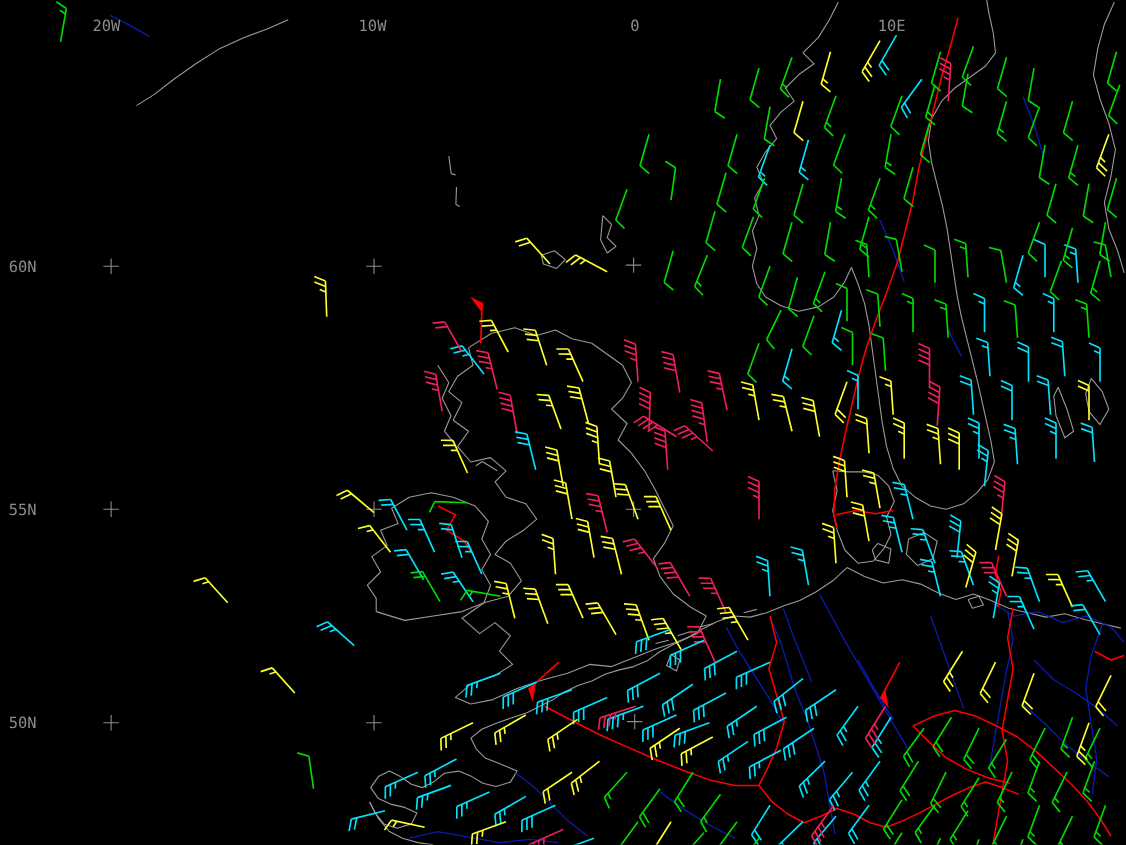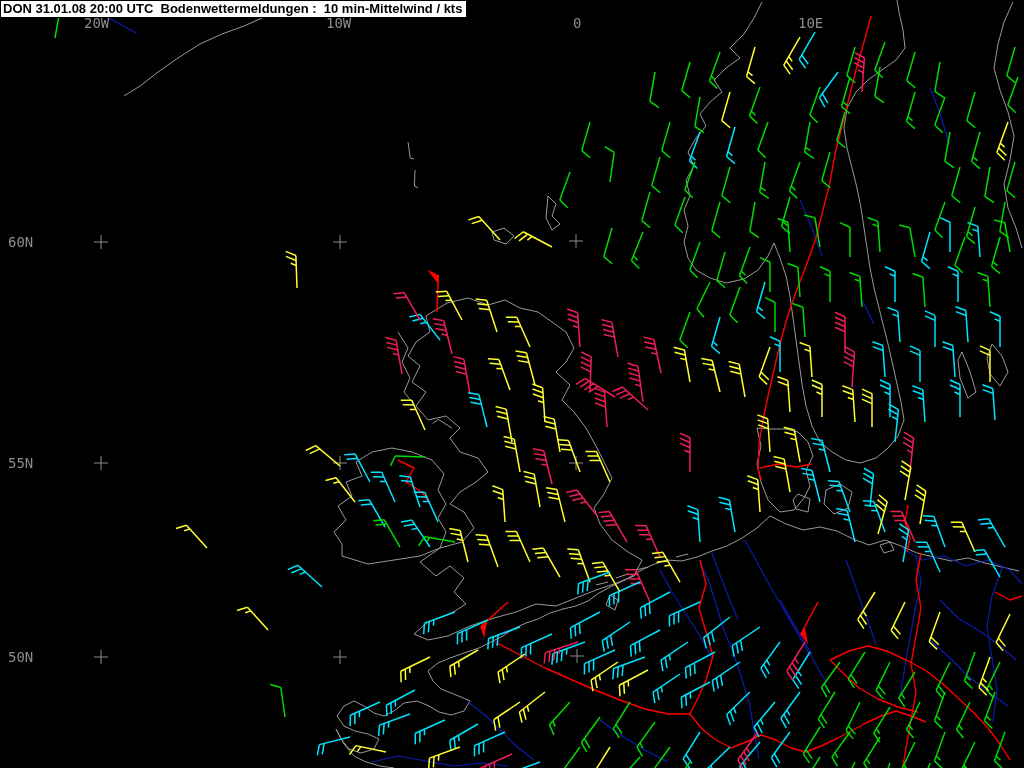--- a/index.html
+++ b/index.html
@@ -1627,14 +1627,13 @@
         <line x1="713.3471478710092" y1="365.31686752741007" x2="702.521940733241" y2="363.3636930793864" stroke="#ffff2e" stroke-width="1.5"></line>
         <line x1="714.5567573490075" y1="370.1683461587901" x2="708.6520989102248" y2="369.10297827804993" stroke="#ffff2e" stroke-width="1.5"></line>
       </g>
       <g>
         <line x1="745" y1="397" x2="739.2001508659245" y2="364.10742104939226" stroke="#ffff2e" stroke-width="1.5"></line>
         <line x1="739.2001508659245" y1="364.10742104939226" x2="728.5375599507721" y2="361.40387615867735" stroke="#ffff2e" stroke-width="1.5"></line>
         <line x1="740.0683917542591" y1="369.0314598144533" x2="729.4058008391067" y2="366.3279149237384" stroke="#ffff2e" stroke-width="1.5"></line>
         <line x1="740.9366326425938" y1="373.9554985795143" x2="730.2740417274415" y2="371.2519536887994" stroke="#ffff2e" stroke-width="1.5"></line>
       </g>
     </svg>
-  <div id="title-bar">DON 31.01.08 20:00 UTC  Bodenwettermeldungen :  10 min-Mittelwind / kts</div>
 </div>
 
 </body></html>

